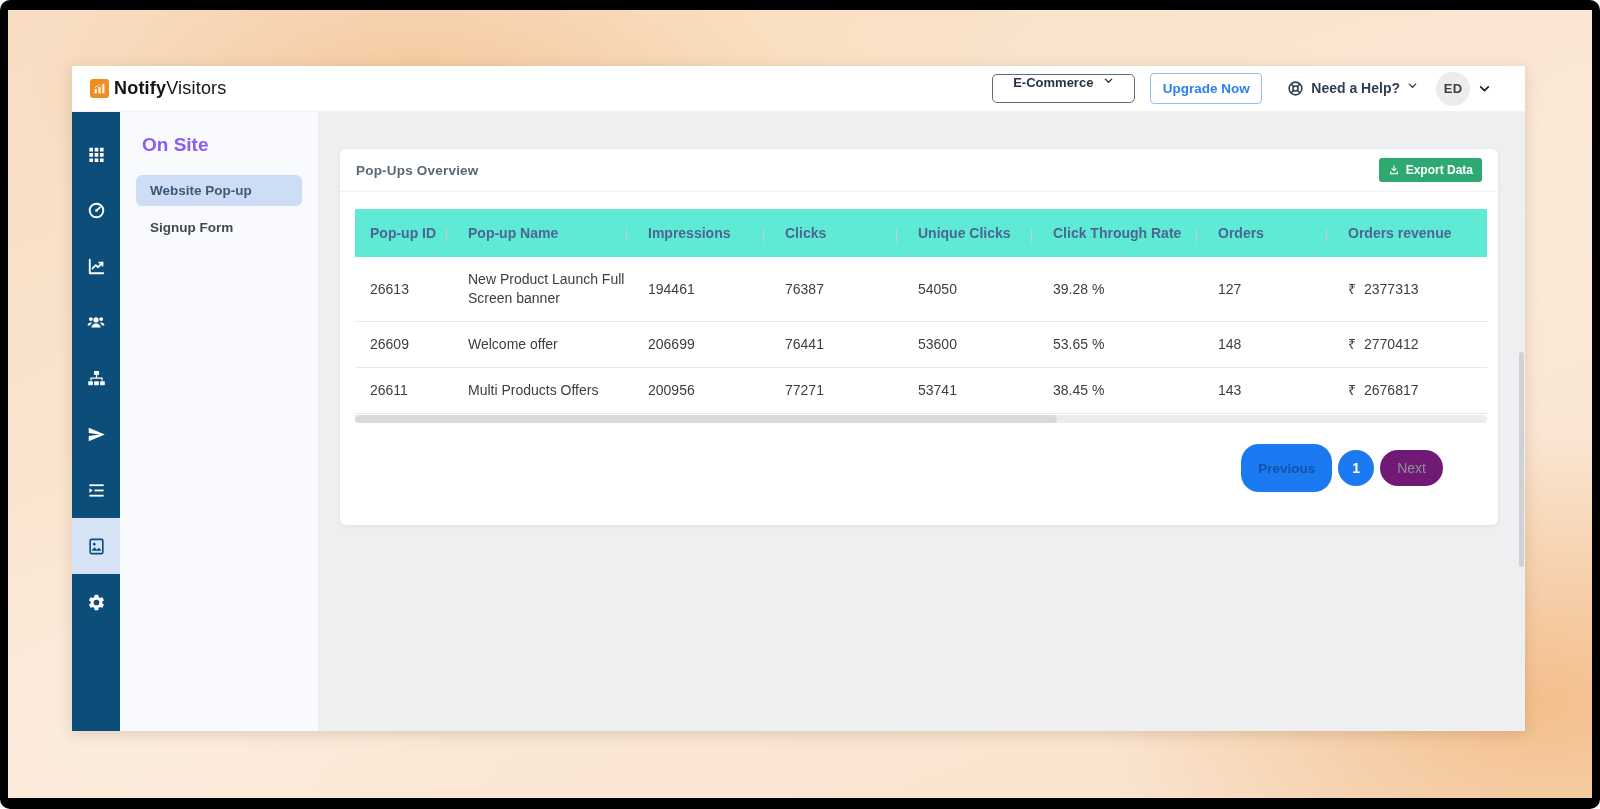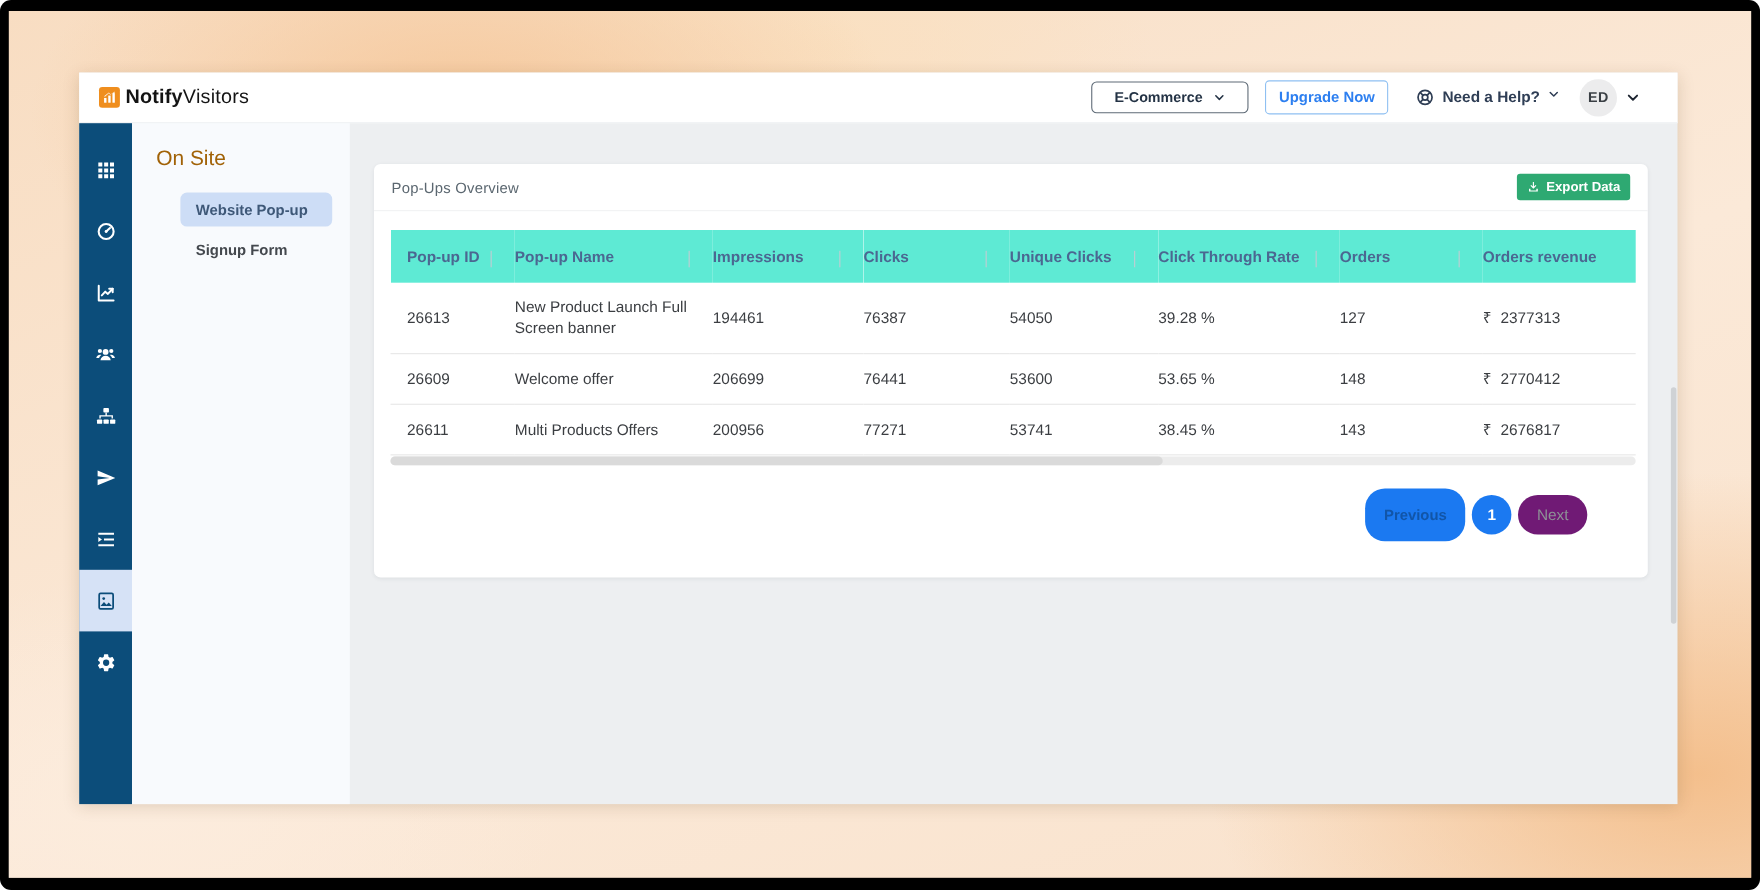--- a/index.html
+++ b/index.html
@@ -15,44 +15,44 @@
   }
   .app { position:absolute; left:64px; top:56px; width:1453px; height:665px; background:#edeff1;
          box-shadow:0 3px 14px rgba(90,60,20,.18); display:flex; flex-direction:column; }
   
   .topbar { height:46px; background:#fff; display:flex; align-items:center; padding:0 34px 0 18px; flex:0 0 auto; border-bottom:1px solid #f0f2f4; }
   .logo { display:flex; align-items:center; gap:5px; }
   .logo-badge { width:19px; height:19px; background:#ef8e1e; border-radius:3px; display:flex; align-items:center; justify-content:center; }
   .logo-text { font-size:18px; color:#141414; letter-spacing:.2px; }
   .logo-text b { font-weight:800; }
   .topbar-right { margin-left:auto; display:flex; align-items:center; }
-  .ws-btn { display:flex; align-items:center; justify-content:center; gap:10px; width:143px; height:29px;
+  .ws-btn { display:flex; justify-content:center; gap:10px; width:143px; height:29px;
             border:1px solid #5f6b77; border-radius:5px; background:#fff; font-size:13px; font-weight:600; color:#243345; cursor:pointer; }
   .upgrade-btn { margin-left:15px; width:112px; height:31px; border:1px solid #8fc0f2; border-radius:4px; background:#fff;
                  color:#2d7ff0; font-size:13.5px; font-weight:700; cursor:pointer; }
   .help { margin-left:25px; display:flex; align-items:flex-start; gap:7px; font-size:14px; font-weight:600; color:#2f3e55; cursor:pointer; }
   .avatar { margin-left:18px; width:34px; height:34px; border-radius:50%; background:#ececed; display:flex; align-items:center; justify-content:center;
             font-size:13px; font-weight:700; color:#3a3f44; letter-spacing:.3px; cursor:pointer; }
   .caret { margin-left:8px; display:flex; cursor:pointer; }
   
   .body-row { flex:1; display:flex; min-height:0; position:relative; }
   .rail { width:48px; background:#0c4d7a; flex:0 0 auto; padding-top:14px; display:flex; flex-direction:column; }
   .rail-item { height:56px; display:flex; align-items:center; justify-content:center; color:#fff; cursor:pointer; }
   .rail-item.active { background:#d6e2f6; color:#0c4d7a; }
   .subnav { width:198px; background:#f8fafd; flex:0 0 auto; padding-top:22px; }
-  .subnav-title { font-size:19px; color:#a16207; font-weight:400; padding-left:22px; }
-  .subnav-items { margin-top:19px; padding:0 16px; display:flex; flex-direction:column; gap:6px;margin-left:28px; }
+  .subnav-title { font-size:19px; color:#8b5cf6; font-weight:700; padding-left:22px; }
+  .subnav-items { margin-top:19px; padding:0 16px; display:flex; flex-direction:column; gap:6px; }
   .subnav-item { height:31px; display:flex; align-items:center; padding-left:14px; border-radius:6px;
                  font-size:13.5px; font-weight:700; color:#44484e; cursor:pointer; }
   .subnav-item.active { background:#cdddf6; color:#3e5878; }
   .content { flex:1; position:relative; }
   
   .card { position:absolute; left:22px; top:37px; width:1158px; background:#fff; border-radius:6px; box-shadow:0 1px 4px rgba(40,50,60,.08); }
   .card-header { height:43px; display:flex; align-items:center; justify-content:space-between; padding:0 16px 0 16px; border-bottom:1px solid #f1f2f3; }
-  .card-title { font-size:13.5px; font-weight:400; color:#5b6770; letter-spacing:.2px; }
+  .card-title { font-size:13.5px; font-weight:700; color:#5b6770; letter-spacing:.2px; }
   .export-btn { display:flex; align-items:center; gap:6px; height:24px; padding:0 9px; background:#2ea972; border:none; border-radius:3px;
                 color:#fff; font-size:12px; font-weight:700; cursor:pointer; }
   .table-zone { padding:17px 12px 0 15px; }
   table { width:1132px; border-collapse:collapse; table-layout:fixed; }
   thead th { background:#5eead4; height:48px; font-size:14px; font-weight:700; color:#4b6791; text-align:left; position:relative; }
   thead th .sep { position:absolute; left:-22px; top:19px; width:1px; height:15px; background:#c3ccd3; }
   td { font-size:14px; color:#3b3e42; border-bottom:1px solid #e7e7e7; padding:13px 10px 13px 0; line-height:19px; }
   th.first-col, td.first-col { padding-left:15px; }
   tbody tr td { height:45px; }
   .rupee { display:inline-block; margin-right:8px; }

